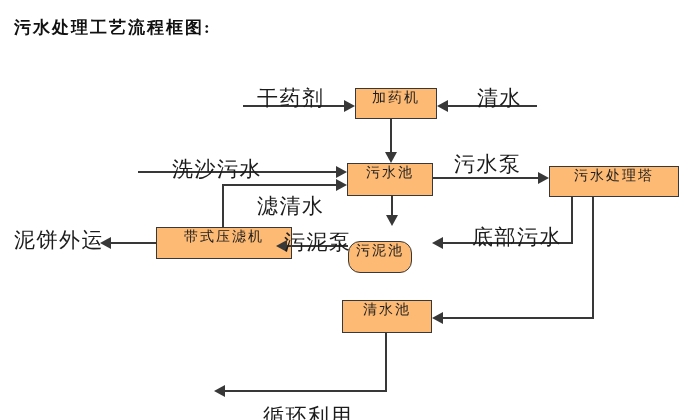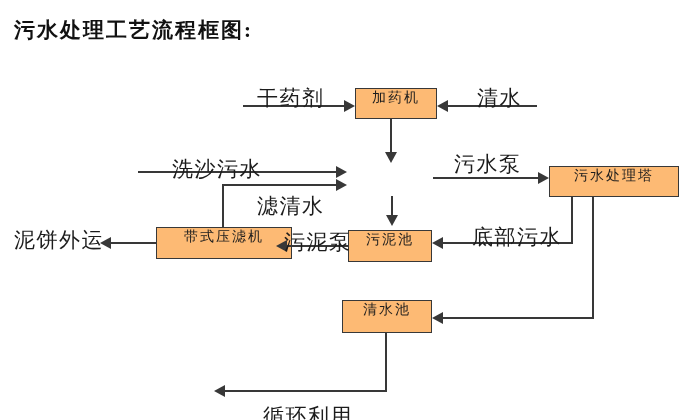--- a/index.html
+++ b/index.html
@@ -11,36 +11,36 @@
   .canvas{
     position:relative;
     width:700px;height:420px;
     background:var(--bg);
     font-family:"Liberation Serif","DejaVu Serif",serif;
     color:var(--text);
     overflow:hidden;
   }
   .title{
     position:absolute;left:14px;top:16px;margin:0;
-    font-size:21px;font-weight:bold;letter-spacing:2px;
+    font-size:17px;font-weight:bold;letter-spacing:2px;
     color:#111;white-space:nowrap;
   }
   
   .node{
     position:absolute;
     box-sizing:border-box;
     border:1.5px solid var(--line);
     background:#fdba74;
     display:flex;align-items:flex-start;justify-content:center;
     font-size:14px;letter-spacing:2px;white-space:nowrap;
   }
   .n-dosing {left:355px;top:88px; width:82px; height:31px;}
   .n-sewage {left:347px;top:163px;width:86px; height:33px;}
   .n-tower  {left:549px;top:166px;width:130px;height:31px;}
-  .n-sludge {left:348px;top:230px;width:84px; height:32px;}
+  .n-sludge {left:348px;top:241px;width:64px; height:32px;border-radius:12px;}
   .n-press  {left:156px;top:227px;width:136px;height:32px;}
   .n-clean  {left:342px;top:300px;width:90px; height:33px;}
   
   .l{position:absolute;background:var(--line);}
   .l-dryagent   {left:243px;top:105px;width:101px;height:2px;}
   .l-cleanwater {left:448px;top:105px;width:89px; height:2px;}
   .l-dosingdown {left:390px;top:119px;width:2px;  height:34px;}
   .l-sandwash   {left:138px;top:171px;width:198px;height:2px;}
   .l-filtered-h {left:222px;top:184px;width:114px;height:2px;}
   .l-filtered-v {left:222px;top:184px;width:2px;  height:44px;}
@@ -90,20 +90,23 @@
 </head>
 <body>
 
 <div class="canvas">
 
   <h1 class="title">污水处理工艺流程框图:</h1>
 
   <div class="node n-dosing">
     <span>加药机</span>
   </div>
+  <div class="node n-sewage">
+    <span>污水池</span>
+  </div>
   <div class="node n-tower">
     <span>污水处理塔</span>
   </div>
   <div class="node n-sludge">
     <span>污泥池</span>
   </div>
   <div class="node n-press">
     <span>带式压滤机</span>
   </div>
   <div class="node n-clean">

